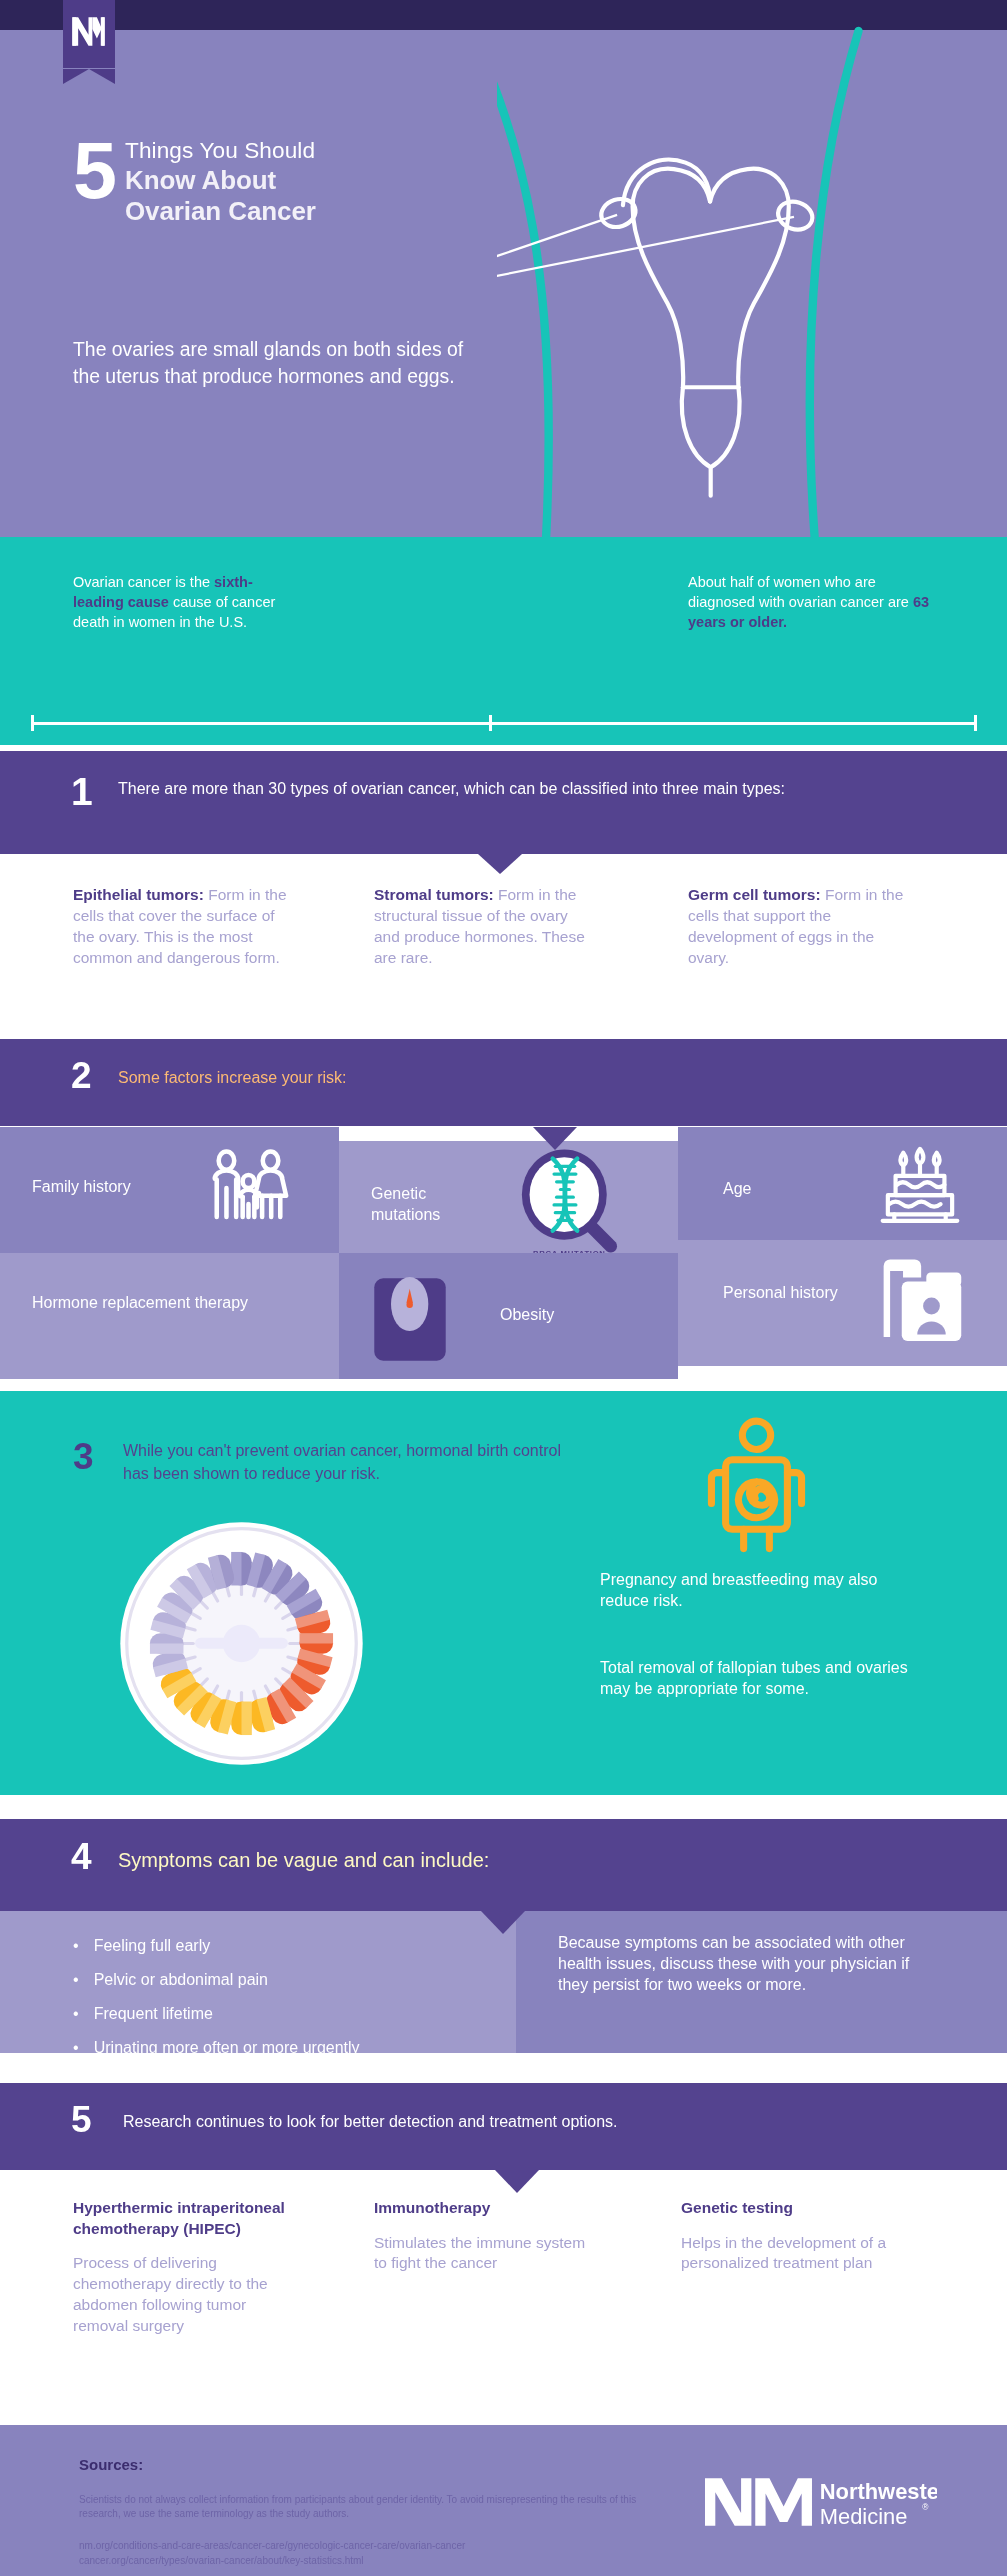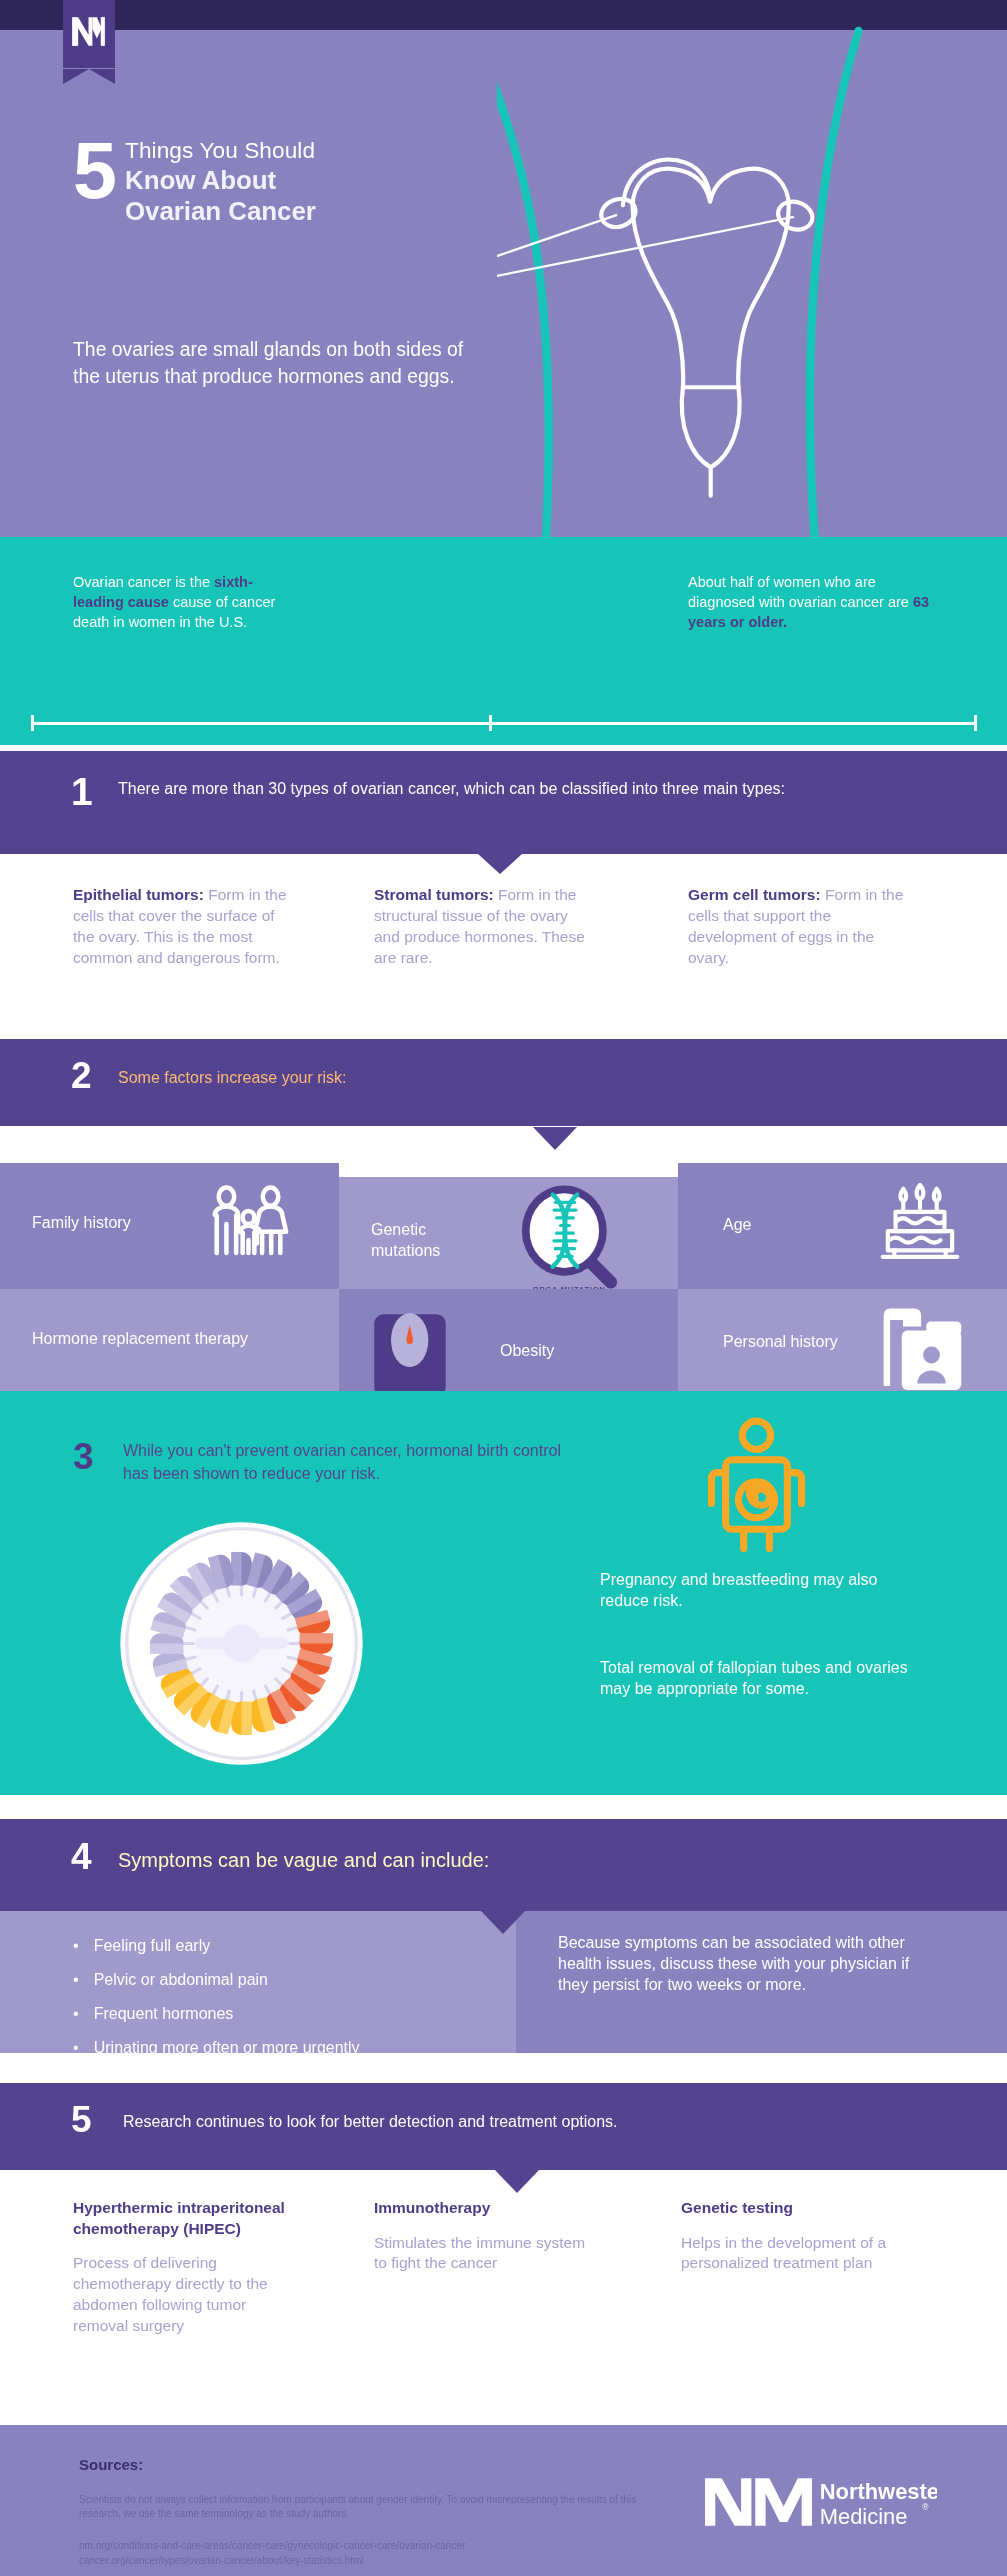--- a/index.html
+++ b/index.html
@@ -59,29 +59,29 @@
   .tcol { position:absolute; top:884px; font-size:15.5px; line-height:21px; color:#a7a2d0; font-weight:400; }
   .tcol b { color:#4e3c88; font-weight:700; }
   .tcol-1 { left:73px; width:226px; }
   .tcol-2 { left:374px; width:220px; }
   .tcol-3 { left:688px; width:220px; }
 
   
   .s2-head { position:absolute; left:0; top:1039px; width:1007px; height:87px; background:#54438f; }
   .s2-head .num { position:absolute; left:71px; top:18px; color:#ffffff; font-size:37px; line-height:37px; font-weight:700; }
   .s2-head .txt { position:absolute; left:118px; top:28px; color:#fdba74; font-size:16px; line-height:22px; font-weight:300; }
-  .grid { position:absolute; left:0; top:1127px; width:828px; height:252px;margin-top:36px; }
+  .grid { position:absolute; left:0; top:1127px; width:828px; height:252px; }
   .cell { position:absolute; }
   .cell .lbl { position:absolute; color:#ffffff; font-size:16px; line-height:20.7px; font-weight:300; }
   .g-a { left:0;    top:0;   width:339px; height:126px; background:#8883be; }
   .g-b { left:339px;top:14px;   width:339px; height:126px; background:#9f9acb;padding-left:40px; }
   .g-c { left:678px;top:0;  width:329px; height:126px; background:#8883be; }
   .g-d { left:0;    top:126px;width:339px;height:126px; background:#9f9acb; }
   .g-e { left:339px;top:126px;width:339px;height:126px; background:#8883be; }
-  .g-f { left:678px;top:126px;width:329px;height:126px; background:#9f9acb; }
+  .g-f { left:678px;top:113px;width:329px;height:126px; background:#9f9acb; }
   .s2-notch { left:533px; top:1127px; border-top:23px solid #54438f; }
   .brca-label {
     position:absolute; color:#4e3c88; font-size:7.7px; font-weight:700; letter-spacing:0.7px;
   }
 
   
   .s3 { position:absolute; left:0; top:1391px; width:1007px; height:404px; background:#17c4b8; }
   .s3-r1 { position:absolute; left:600px; top:1569px; width:323px; color:#ffffff; font-size:16px; line-height:21px; font-weight:300; }
   .s3-r2 { position:absolute; left:600px; top:1657px; width:323px; color:#ffffff; font-size:16px; line-height:21px; font-weight:300; }
   .pillwheel { position:absolute; left:119px; top:1521px; width:245px; height:245px; }
@@ -448,21 +448,21 @@
     <div class="txt">Symptoms can be vague and can include:</div>
   </div>
   <div class="s4-body">
     <div class="s4-left"></div>
     <div class="s4-right"></div>
   </div>
   <div class="notch s4-notch"></div>
   <ul class="s4-list">
     <li>Feeling full early</li>
     <li>Pelvic or abdonimal pain</li>
-    <li>Frequent hormones</li>
+    <li>Frequent lifetime</li>
     <li>Urinating more often or more urgently</li>
   </ul>
   <p class="s4-note">Because symptoms can be associated with other health issues, discuss these with your physician if they persist for two weeks or more.</p>
 
   <div class="s5-head">
     <div class="num">5</div>
     <div class="txt">Research continues to look for better detection and treatment options.</div>
   </div>
   <div class="notch s5-notch"></div>
   <div class="s5-body"></div>

